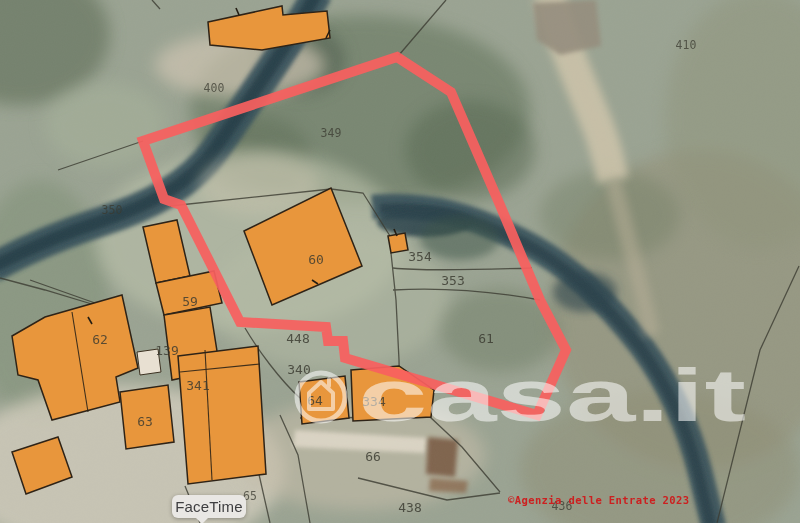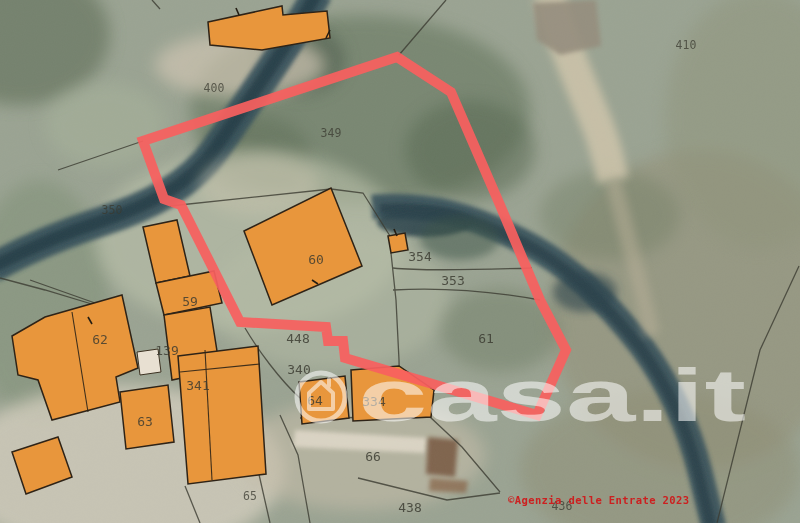--- a/index.html
+++ b/index.html
@@ -172,14 +172,17 @@
 
     <g class="watermark">
       <circle class="wm-shape" cx="321" cy="397" r="24" stroke-width="5"></circle>
       <path class="wm-shape" stroke-width="4" d="M309,409 L309,393 L321,382 L333,393 L333,409 Z M329,386 L329,379"></path>
       <text x="552" y="421" text-anchor="middle" font-size="74" textLength="388" lengthAdjust="spacingAndGlyphs">casa.it</text>
     </g>
 
     <text class="copyright-text" x="508" y="504" fill="#cc2020">©Agenzia delle Entrate 2023</text>
   </svg>
 
+  <div class="tooltip">
+    <span class="tooltip-label">FaceTime</span>
+  </div>
 
 </div>
 
 </body></html>

